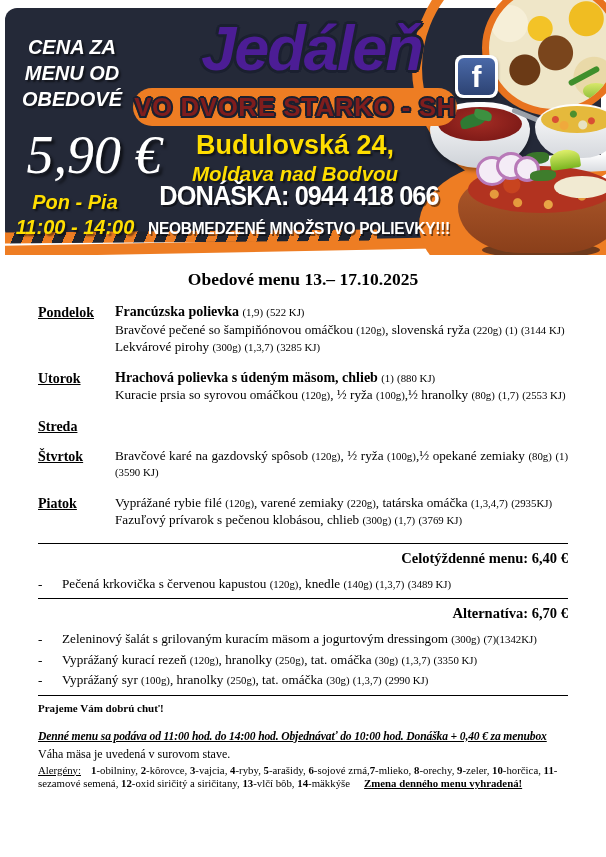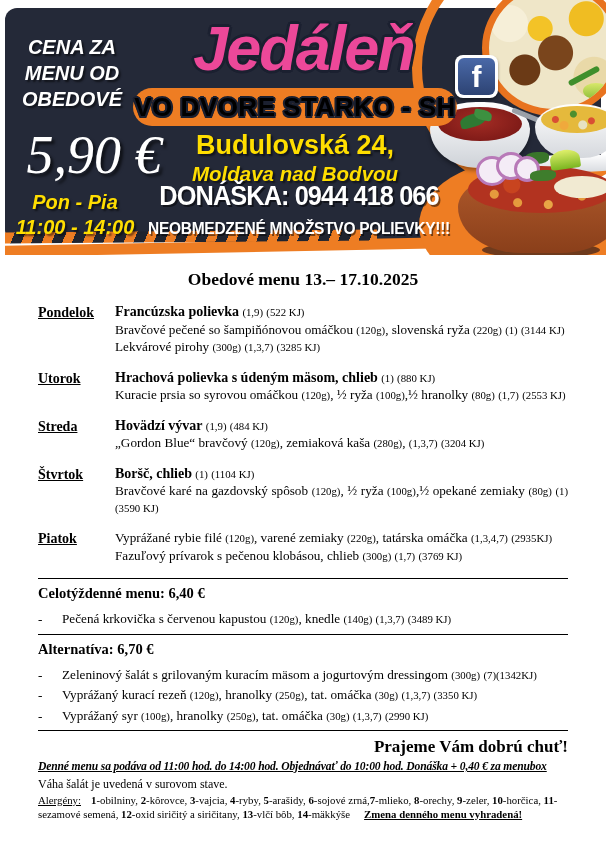--- a/index.html
+++ b/index.html
@@ -92,30 +92,30 @@
                 background:linear-gradient(#dfef6a,#7ab520); border-radius:50% 50% 12% 12%;
                 transform:rotate(-8deg); }
   .stew .rice { position:absolute; left:96px; top:18px; width:56px; height:22px; background:#f1ead2;
                 border-radius:50%; }
   .stew .cilantro { position:absolute; left:72px; top:12px; width:26px; height:11px; background:#3e7d2c;
                     border-radius:50% 30% 50% 30%; }
   
   .hero .txt { position:absolute; z-index:7; text-align:center; }
   .price-intro { left:16px; top:34px; width:112px; font-style:italic; font-weight:bold;
                  font-size:20px; line-height:26px; color:#fff; text-shadow:2px 2px 2px rgba(0,0,0,.55); }
-  .brand { left:136px; top:12px; width:335px; font-style:italic; font-weight:bold; font-size:63px;
-           letter-spacing:-2px; color:#ec4899;
+  .brand { left:144px; top:12px; width:335px; font-style:italic; font-weight:bold; font-size:63px;
+           letter-spacing:-2px; color:#4c1d95;
            text-shadow:3px 0 #1b2030,-3px 0 #1b2030,0 3px #1b2030,0 -3px #1b2030,
                        2px 2px #1b2030,-2px 2px #1b2030,2px -2px #1b2030,-2px -2px #1b2030; }
   .fb { left:455px; top:55px; width:43px; height:43px; background:#fff; border-radius:8px;
         padding:3px; box-shadow:0 2px 3px rgba(0,0,0,.4); }
   .fb .fbin { width:100%; height:100%; border-radius:6px; background:linear-gradient(#4a69a8,#2d4373);
               color:#fff; font-weight:bold; font-size:30px; line-height:37px; text-align:center; }
   .venue-pill { left:133px; top:88px; width:324px; height:38px; background:#ee7d23; border-radius:22px;
-                line-height:38px; font-weight:bold; font-size:26px; letter-spacing:.5px; color:#000000;
+                line-height:38px; font-weight:bold; font-size:26px; letter-spacing:.5px; color:#7f1d1d;
                 text-shadow:2px 0 #1b2030,-2px 0 #1b2030,0 2px #1b2030,0 -2px #1b2030,
                             1.5px 1.5px #1b2030,-1.5px 1.5px #1b2030,1.5px -1.5px #1b2030,-1.5px -1.5px #1b2030; }
   .addr1 { left:150px; top:130px; width:290px; font-weight:bold; font-size:27px;
            color:#ffde00; text-shadow:2px 2px 2px rgba(0,0,0,.55); }
   .addr2 { left:150px; top:162px; width:290px; font-style:italic; font-weight:bold; font-size:20.5px;
            color:#ffde00; text-shadow:2px 2px 2px rgba(0,0,0,.55); }
   .big-price { left:14px; top:124px; width:160px; font-family:"Liberation Serif",serif;
                font-style:italic; font-size:54px; color:#fff; text-shadow:3px 3px 3px rgba(0,0,0,.6); }
   .open-days { left:10px; top:191px; width:130px; font-style:italic; font-weight:bold; font-size:20px;
                color:#ffde00; text-shadow:2px 2px 2px rgba(0,0,0,.55); }
@@ -129,25 +129,25 @@
   .sheet { padding:6px 38px 0 38px; }
   .menu-title { text-align:center; font-size:17.5px; font-weight:bold; margin:8px 0 14px; }
   .day-row { display:flex; margin-bottom:13px; }
   .day-label { width:77px; flex-shrink:0; font-weight:bold; font-size:14px;
                text-decoration:underline; padding-top:1px; }
   .day-items { flex:1; }
   .menu-line { font-size:13.2px; line-height:15.5px; text-align:justify; margin-bottom:1px; }
   .menu-line b.dish { font-size:14px; }
   .fine { font-size:10.8px; }
   hr.rule { border:none; border-top:1.6px solid #000; margin:6px 0 6px; }
-  .sec-heading { font-weight:bold; font-size:14.5px; margin:2px 0 9px; }
+  .sec-heading { font-weight:bold; font-size:14.5px; margin:2px 0 9px;text-align:right; }
   .bullet-row { display:flex; font-size:13.2px; line-height:15.5px; margin-bottom:4px; }
   .dash { width:24px; flex-shrink:0; }
   .bullet-text { flex:1; }
-  .wish { text-align:right; font-weight:bold; font-size:17px; margin:4px 0 3px; }
+  .wish { text-align:left; font-weight:bold; font-size:11px; margin:4px 0 16px; }
   .serving { font-weight:bold; font-style:italic; text-decoration:underline; font-size:11.6px;
              letter-spacing:-.15px; text-align:justify; margin-bottom:4px; white-space:nowrap; }
   .weight-note { font-size:12px; margin-bottom:2px; }
   .allergens { font-size:10.8px; line-height:13.5px; }
   .allergens .label { text-decoration:underline; margin-right:10px; }
   .change-note { font-weight:bold; text-decoration:underline; margin-left:14px; }
 </style>
 </head>
 <body>
 
@@ -225,30 +225,25 @@
       <div class="day-row">
         <div class="day-label">Utorok</div>
         <div class="day-items">
           <p class="menu-line"><b class="dish">Hrachová polievka s údeným mäsom, chlieb</b><span class="wrap-fine"> <span class="fine">(1)</span> <span class="fine">(880 KJ)</span></span></p>
           <p class="menu-line wrap-fine">Kuracie prsia so syrovou omáčkou <span class="fine">(120g)</span>, ½ ryža <span class="fine">(100g)</span>,½ hranolky <span class="fine">(80g)</span> <span class="fine">(1,7)</span> <span class="fine">(2553 KJ)</span></p>
         </div>
       </div>
 
       <div class="day-row">
         <div class="day-label">Streda</div>
-        <div class="day-items">
-          <p class="menu-line"><b class="dish">Hovädzí vývar</b><span class="wrap-fine"> <span class="fine">(1,9)</span> <span class="fine">(484 KJ)</span></span></p>
-          <p class="menu-line wrap-fine">„Gordon Blue“ bravčový <span class="fine">(120g)</span>, zemiaková kaša <span class="fine">(280g)</span>, <span class="fine">(1,3,7)</span> <span class="fine">(3204 KJ)</span></p>
-        </div>
       </div>
 
       <div class="day-row">
         <div class="day-label">Štvrtok</div>
         <div class="day-items">
-          <p class="menu-line"><b class="dish">Boršč, chlieb</b><span class="wrap-fine"> <span class="fine">(1)</span> <span class="fine">(1104 KJ)</span></span></p>
           <p class="menu-line wrap-fine">Bravčové karé na gazdovský spôsob <span class="fine">(120g)</span>, ½ ryža <span class="fine">(100g)</span>,½ opekané zemiaky <span class="fine">(80g)</span> <span class="fine">(1)</span> <span class="fine">(3590 KJ)</span></p>
         </div>
       </div>
 
       <div class="day-row">
         <div class="day-label">Piatok</div>
         <div class="day-items">
           <p class="menu-line wrap-fine">Vyprážané rybie filé <span class="fine">(120g)</span>, varené zemiaky <span class="fine">(220g)</span>, tatárska omáčka <span class="fine">(1,3,4,7)</span> <span class="fine">(2935KJ)</span></p>
           <p class="menu-line wrap-fine">Fazuľový prívarok s pečenou klobásou, chlieb <span class="fine">(300g)</span> <span class="fine">(1,7)</span> <span class="fine">(3769 KJ)</span></p>
         </div>
@@ -281,19 +276,19 @@
         <span class="dash">-</span>
         <span class="bullet-text wrap-fine">Vyprážaný syr <span class="fine">(100g)</span>, hranolky <span class="fine">(250g)</span>, tat. omáčka <span class="fine">(30g)</span> <span class="fine">(1,3,7)</span> <span class="fine">(2990 KJ)</span></span>
       </div>
     </section>
 
     <hr class="rule">
 
     <footer>
       <p class="wish">Prajeme Vám dobrú chuť!</p>
       <p class="serving">Denné menu sa podáva od 11:00 hod. do 14:00 hod.  Objednávať do 10:00 hod. Donáška + 0,40 € za menubox</p>
-      <p class="weight-note">Váha šalát je uvedená v surovom stave.</p>
+      <p class="weight-note">Váha mäsa je uvedená v surovom stave.</p>
       <p class="allergens">
         <span class="label">Alergény:</span><span class="bold-nums"><b>1</b>-obilniny, <b>2</b>-kôrovce, <b>3</b>-vajcia, <b>4</b>-ryby, <b>5</b>-arašidy, <b>6</b>-sojové zrná,<b>7</b>-mlieko, <b>8</b>-orechy, <b>9</b>-zeler, <b>10</b>-horčica, <b>11</b>-sezamové semená, <b>12</b>-oxid siričitý a siričitany, <b>13</b>-vlčí bôb, <b>14</b>-mäkkýše</span><span class="change-note">Zmena denného menu vyhradená!</span>
       </p>
     </footer>
   </main>
 </div>
 
 </body></html>

